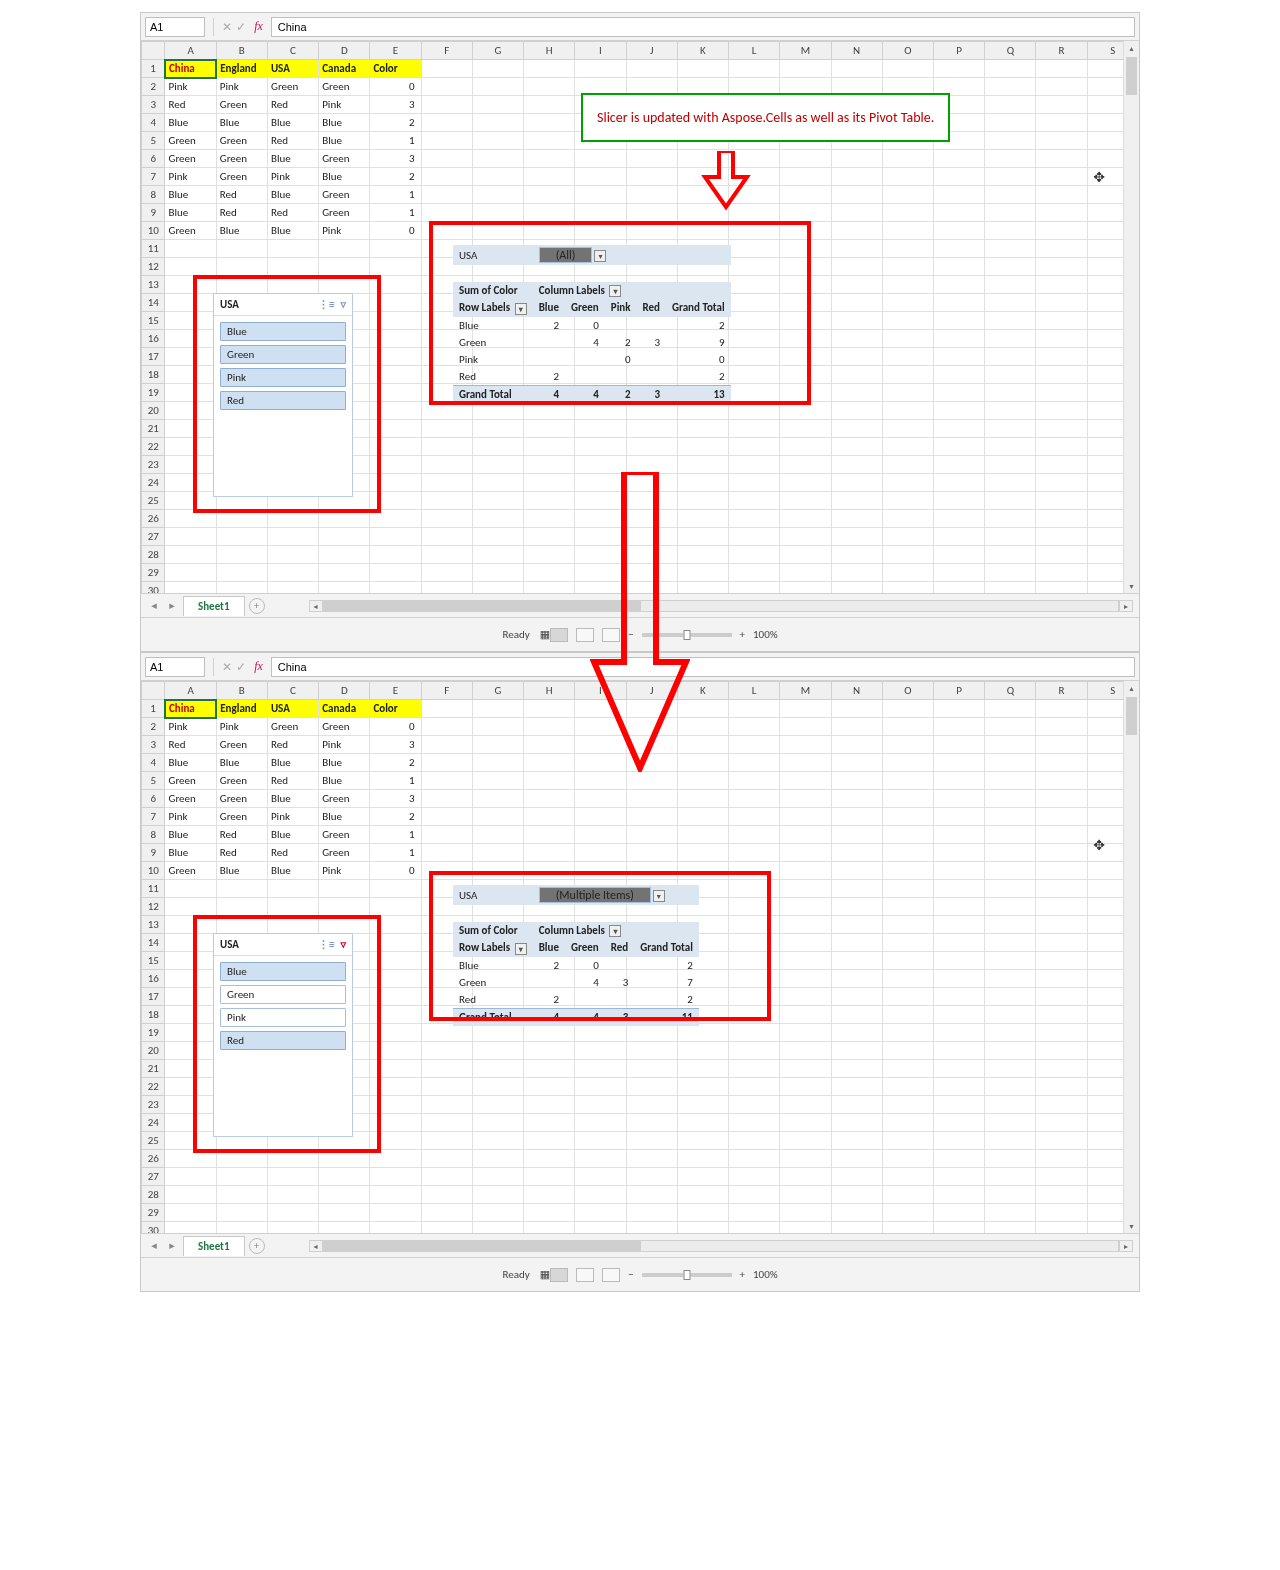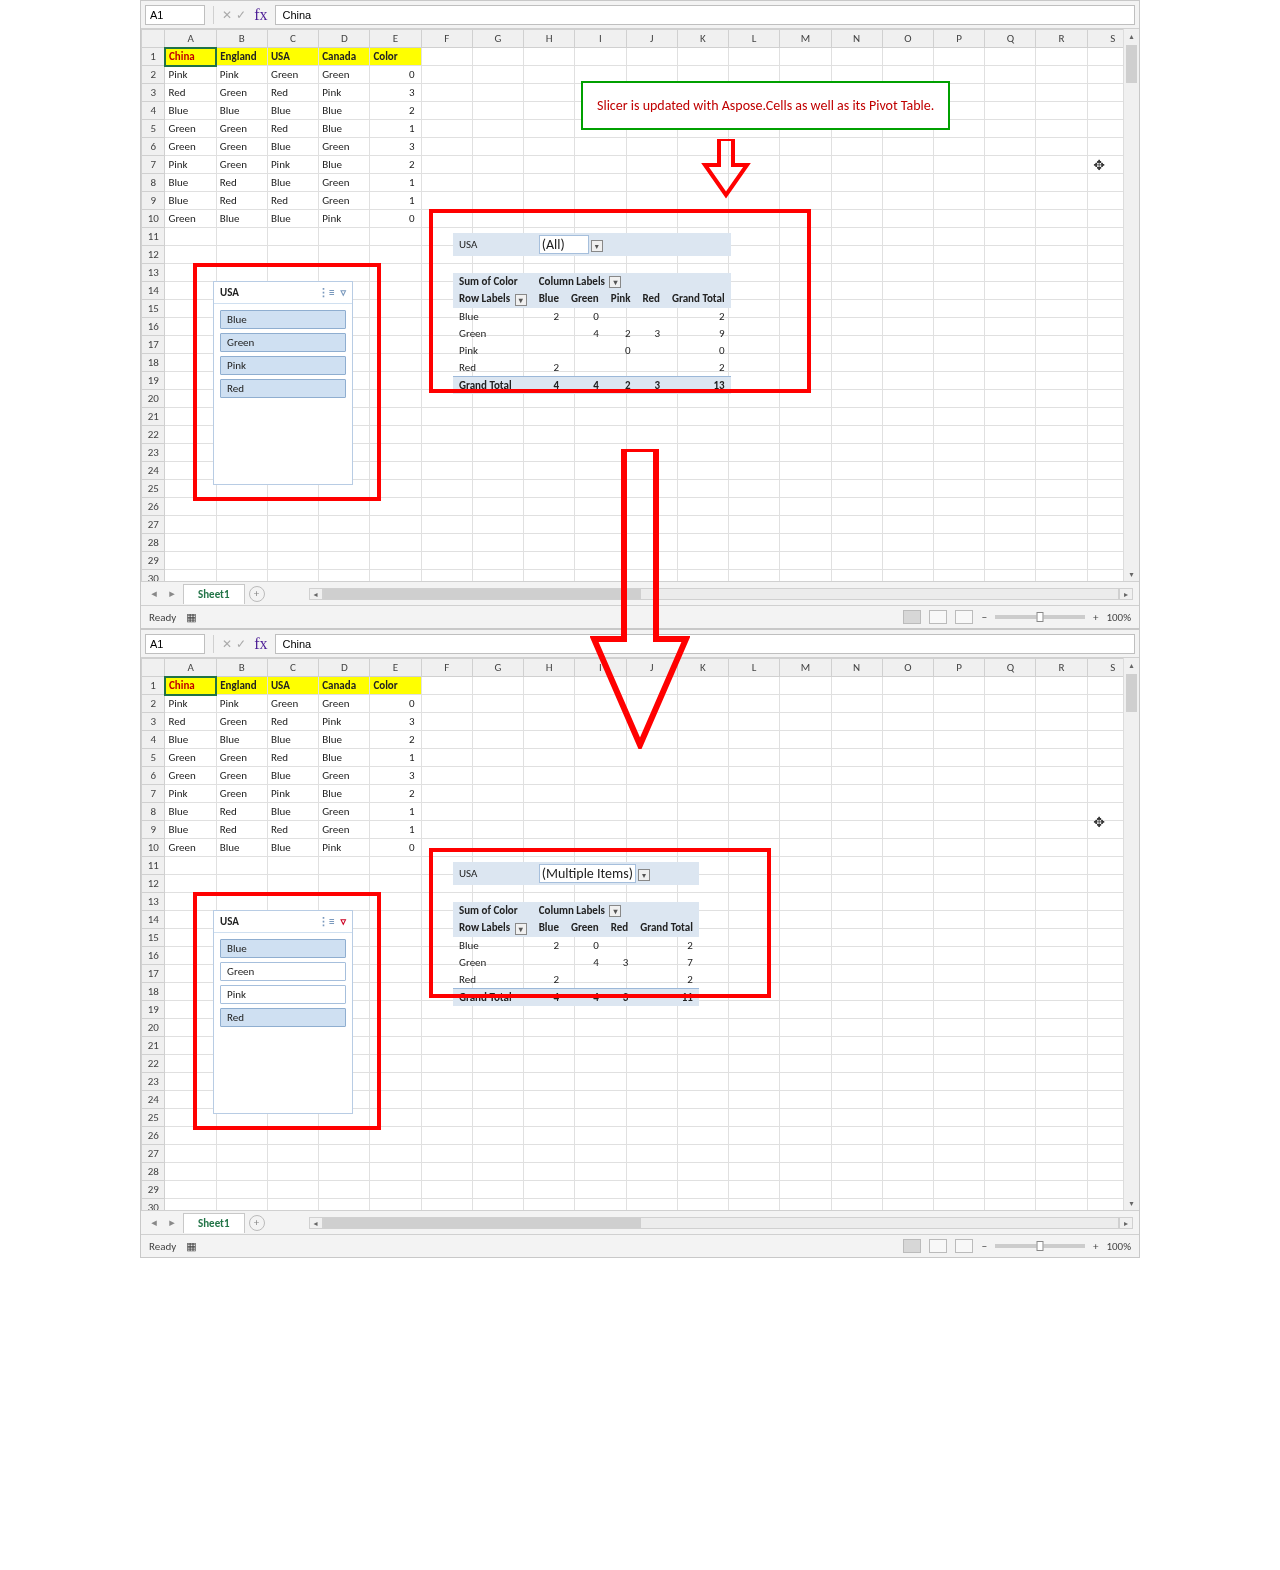--- a/index.html
+++ b/index.html
@@ -1,27 +1,27 @@
 <!DOCTYPE html>
 <html><head>
 <meta charset="utf-8">
 <style>
 * { box-sizing: border-box; margin: 0; padding: 0; }
 body { font-family: Calibri, Arial, sans-serif; font-size: 12px; background: #fff; color: #222; }
 
-.page { width: 1000px; margin: 0 auto; }
+.page { width: 1000px; margin: 12px auto; }
 .excel-window { border: 1px solid #c8c8c8; background: #fff; position: relative; }
 
 
 .topbar { display: flex; align-items: center; height: 28px; border-bottom: 1px solid #d0d0d0; background: #f3f3f3; padding: 2px 4px; gap: 4px; }
 .namebox { width: 60px; height: 20px; border: 1px solid #bfbfbf; background: #fff; font-size: 11px; padding: 2px 4px; }
 .fx-sep { width: 1px; height: 18px; background: #d0d0d0; margin: 0 4px; }
 .fx-x { color: #aaa; font-family: Arial; font-size: 12px; }
 .fx-check { color: #aaa; font-family: Arial; font-size: 12px; }
-.fxlabel { font-size: 16px; color: #4c1d95; margin: 0 4px; font-family: "Times New Roman", serif; }
+.fxlabel { font-style: italic; font-size: 12px; color: #be185d; margin: 0 4px; font-family: "Times New Roman", serif; }
 .fxinput { flex: 1; height: 20px; border: 1px solid #bfbfbf; background: #fff; font-size: 11px; padding: 2px 6px; }
 
 
 .sheet-wrap { position: relative; height: 552px; overflow: hidden; }
 .sheet-wrap.short { height: 552px; }
 .grid { border-collapse: collapse; table-layout: fixed; width: 100%; }
 .grid th, .grid td { border: 1px solid #e0e0e0; height: 18px; padding: 1px 3px; font-size: 11px; text-align: left; white-space: nowrap; overflow: hidden; }
 .grid th { background: #f0f0f0; color: #444; font-weight: normal; text-align: center; border-color: #d0d0d0; }
 .grid .rowhdr { background: #f0f0f0; text-align: center; width: 22px; color: #444; border-color: #d0d0d0; }
 .grid .col-narrow { width: 48px; }
@@ -46,36 +46,36 @@
 .slicer-body { padding: 6px; display: flex; flex-direction: column; gap: 4px; height: 180px; }
 .slicer-item { border: 1px solid #a6bfdc; padding: 2px 6px; font-size: 11px; background: #fff; border-radius: 1px; }
 .slicer-item.sel { background: #cfe0f2; border-color: #8faed0; }
 
 
 .pivot { position: absolute; font-size: 11px; }
 .pivot table { border-collapse: collapse; }
 .pivot td { padding: 2px 6px; height: 17px; white-space: nowrap; }
 .pivot .lbl { font-weight: bold; }
 .pivot .blue-row td { background: #dce6f1; }
-.pivot .filterbox { border: 1px solid #a6bfdc; background: #ffffff; font-size: 14px; padding: 0 2px; display: inline-block; min-width: 50px; }
+.pivot .filterbox { border: 1px solid #a6bfdc; background: #737373; font-size: 12px; padding: 0 16px; display: inline-block; min-width: 50px; }
 .pivot .ddl { display: inline-block; width: 12px; height: 12px; border: 1px solid #888; text-align: center; font-size: 8px; line-height: 10px; color: #555; vertical-align: middle; background: #f0f0f0; margin-left: 2px; }
 .pivot .num { text-align: right; }
 .pivot .tot td { border-top: 1px solid #9cb8d8; font-weight: bold; background: #dce6f1; }
 
 
 .tabbar { display: flex; align-items: center; height: 24px; background: #f3f3f3; border-top: 1px solid #d0d0d0; font-size: 11px; padding: 0 6px; gap: 4px; }
 .tabbar .navbtn { width: 14px; text-align: center; color: #888; }
 .tabbar .tab { background: #fff; border: 1px solid #c8c8c8; border-bottom: none; padding: 3px 14px; font-weight: bold; color: #217346; text-align: center; }
 .tabbar .plus { border: 1px solid #bbb; border-radius: 50%; width: 16px; height: 16px; text-align: center; line-height: 14px; color: #888; }
 .tabbar .hscroll { flex: 1; margin-left: 40px; height: 14px; display: flex; align-items: center; }
 .hscroll-track { flex: 1; height: 12px; background: #ececec; border: 1px solid #d0d0d0; position: relative; }
 .hscroll-thumb { position: absolute; left: 0; top: 0; width: 40%; height: 100%; background: #cfcfcf; }
 .hscroll-arrow { width: 14px; height: 12px; border: 1px solid #d0d0d0; background: #f0f0f0; text-align: center; font-size: 8px; line-height: 10px; color: #666; }
 
-.statusbar { display: flex; align-items: center; justify-content: space-between; height: 23px; background: #f3f3f3; border-top: 1px solid #d0d0d0; font-size: 11px; padding: 0 8px; color: #444; }
+.statusbar { display: flex; align-items: center; justify-content: center; height: 34px; background: #f3f3f3; border-top: 1px solid #d0d0d0; font-size: 11px; padding: 0 8px; color: #444; }
 .status-right { display: flex; align-items: center; gap: 8px; }
 .viewbtn { width: 18px; height: 14px; border: 1px solid #bbb; background: #f8f8f8; }
 .viewbtn.active { background: #d7d7d7; }
 .zoom-slider { display: flex; align-items: center; gap: 4px; }
 .zoom-track { width: 90px; height: 4px; background: #ccc; position: relative; }
 .zoom-thumb { position: absolute; top: -3px; left: 50%; width: 7px; height: 10px; background: #fff; border: 1px solid #888; transform: translateX(-50%); }
 
 
 .arrow-down-sm { position: absolute; }
 .arrow-down-sm svg { display: block; }

